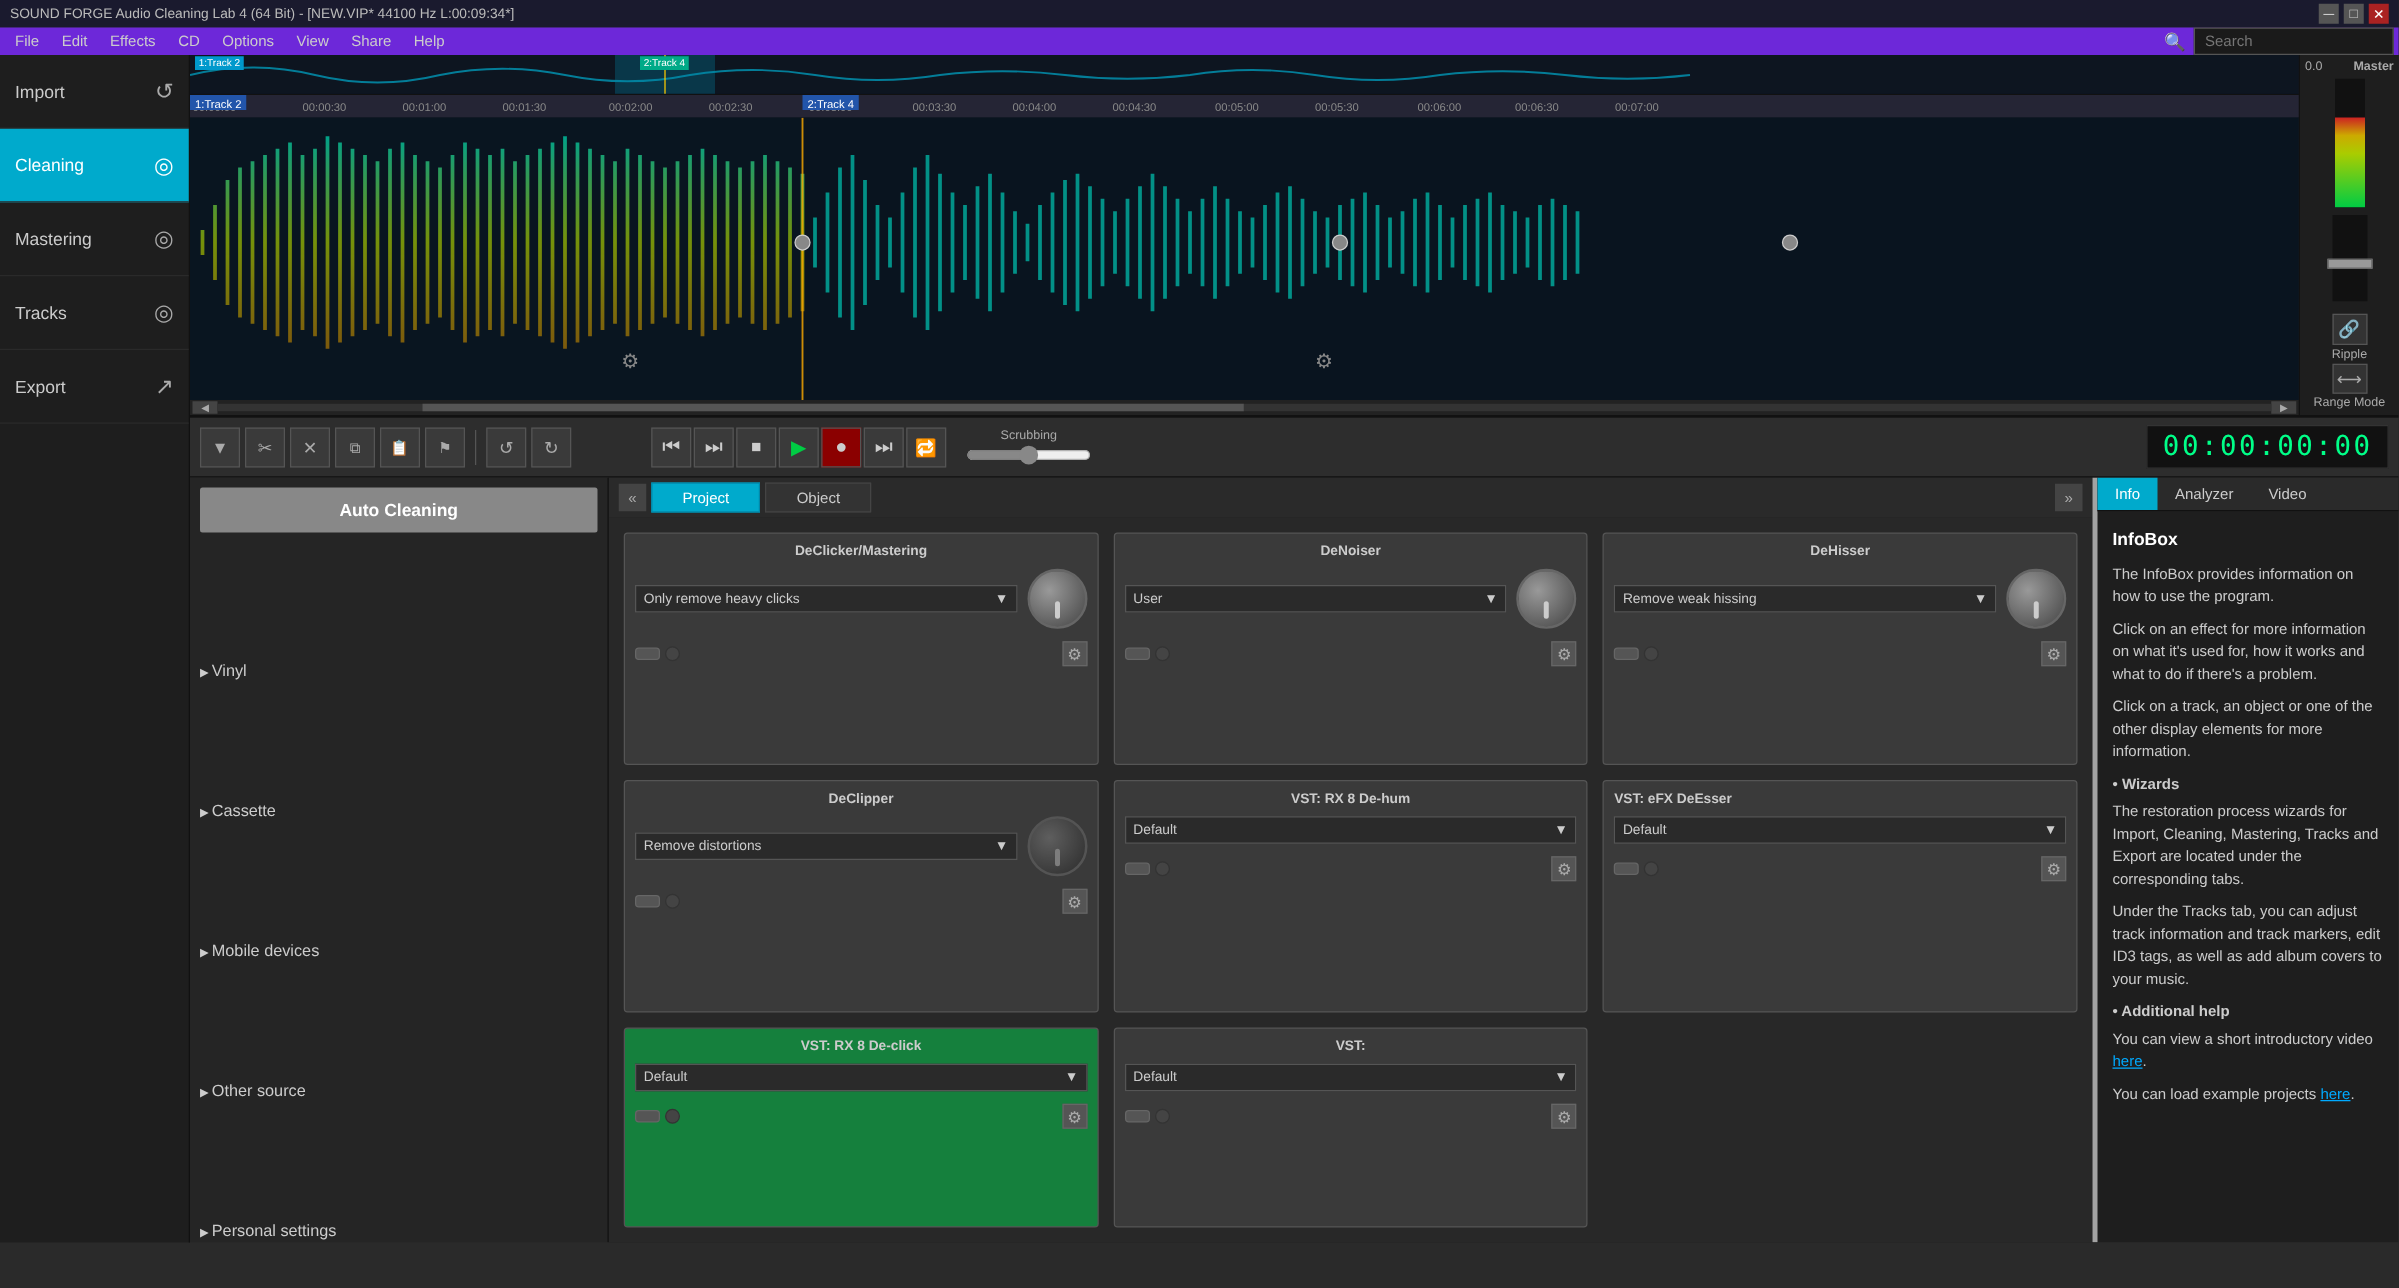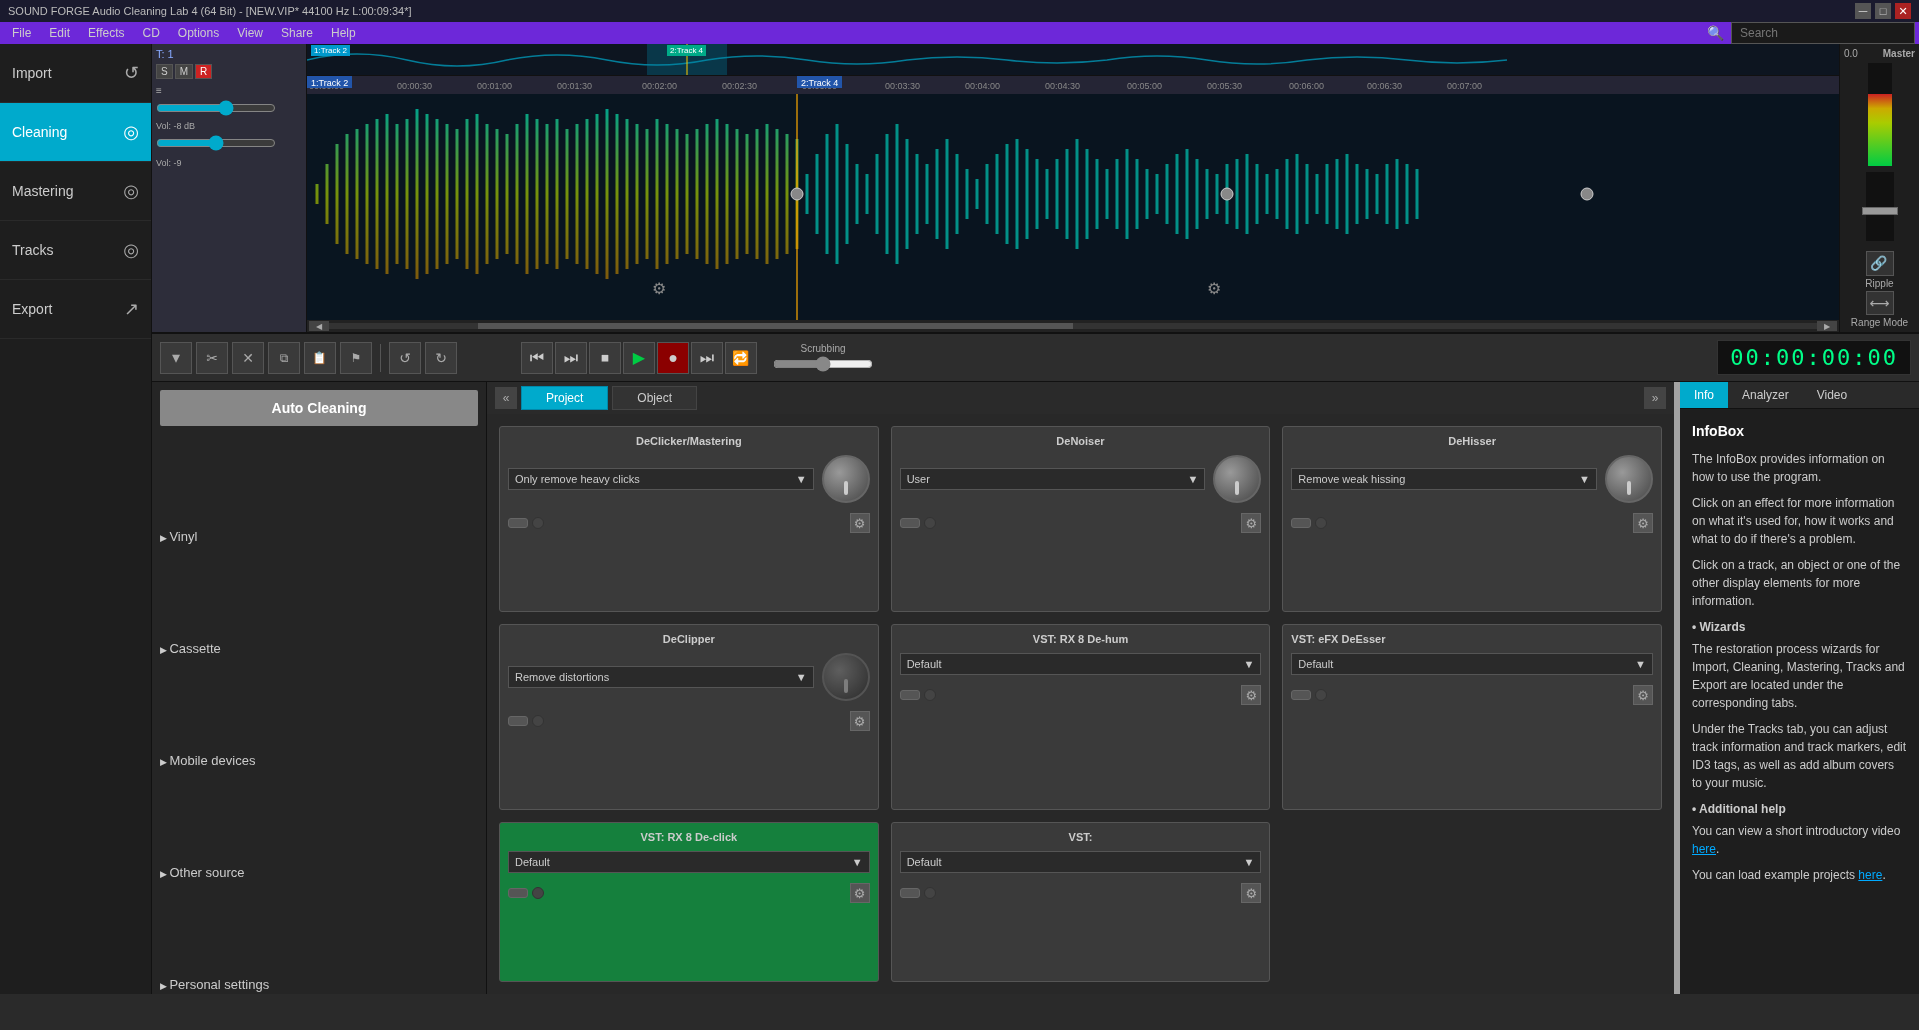--- a/index.html
+++ b/index.html
@@ -363,21 +363,21 @@
   <span class="menu-item">Edit</span>
   <span class="menu-item">Effects</span>
   <span class="menu-item">CD</span>
   <span class="menu-item">Options</span>
   <span class="menu-item">View</span>
   <span class="menu-item">Share</span>
   <span class="menu-item">Help</span>
   <div style="flex:1;"></div>
   <div style="display:flex;align-items:center;gap:6px;">
     <span style="color:#aaa;font-size:14px;">🔍</span>
-    <input class="search-box" style="background: rgb(26, 26, 26); border: 1px solid rgb(85, 85, 85); color: rgb(204, 204, 204); padding: 3px 8px; width: 184px; font-size: 12px;" type="text" placeholder="Search">
+    <input class="search-box" style="background: rgb(26, 26, 26); border: 1px solid rgb(85, 85, 85); color: rgb(204, 204, 204); padding: 3px 8px; width: 160px; font-size: 12px;" type="text" placeholder="Search">
   </div>
 </div>
 
 <div id="main">
 
   <div id="sidebar">
     <div class="sidebar-item">
       <span>Import</span>
       <span style="font-size:18px;color:#aaa;">↺</span>
     </div>
@@ -396,37 +396,20 @@
     <div class="sidebar-item">
       <span>Export</span>
       <span style="font-size:18px;color:#aaa;">↗</span>
     </div>
   </div>
 
   <div id="content">
 
     <div id="waveform-area">
 
-      <div id="track-controls">
-        <div style="color:#8af;font-size:11px;margin-bottom:4px;">T: 1</div>
-        <div class="track-buttons">
-          <button class="track-btn">S</button>
-          <button class="track-btn">M</button>
-          <button class="track-btn red">R</button>
-        </div>
-        <div style="color:#aaa;font-size:10px;margin:2px 0;">≡</div>
-        <div style="margin:2px 0;">
-          <input type="range" min="-20" max="0" value="-8" style="width: 120px; accent-color: rgb(0, 170, 204); transform: rotate(0deg);">
-        </div>
-        <div style="color:#aaa;font-size:9px;">Vol: -8 dB</div>
-        <div style="margin:4px 0;">
-          <input type="range" min="-100" max="100" value="0" style="width: 120px; accent-color: rgb(0, 170, 204);">
-        </div>
-        <div style="color:#aaa;font-size:9px;">Vol: -9</div>
-      </div>
 
       <div id="waveform-main">
 
         <div id="overview-bar" style="height:32px;background:#0d1520;position:relative;overflow:hidden;border-bottom:1px solid #111;">
           <svg width="100%" height="32">
             <rect x="0" y="0" width="100%" height="32" fill="#0d1520"></rect>
 
             <path d="M0,16 Q50,4 100,16 Q150,28 200,16 Q250,6 300,16 Q350,26 400,16 Q450,8 500,16 Q550,24 600,16 Q650,10 700,16 Q750,22 800,16 Q850,8 900,16 Q950,24 1000,16 Q1050,10 1100,16 Q1150,22 1200,16" stroke="#00aacc" stroke-width="1.5" fill="none" opacity="0.7"></path>
 
             <rect x="340" y="0" width="80" height="32" fill="#0088aa" opacity="0.3"></rect>
@@ -745,21 +728,21 @@
                 <div style="width:20px;height:10px;background:#555;border:1px solid #666;border-radius:3px;"></div>
                 <div style="width:12px;height:12px;border-radius:50%;background:#444;border:1px solid #333;"></div>
               </div>
               <div style="width:20px;height:20px;background:#555;border:1px solid #666;display:flex;align-items:center;justify-content:center;cursor:pointer;font-size:13px;color:#aaa;">⚙</div>
             </div>
           </div>
 
         </div>
       </div>
 
-      <div id="info-panel" style="width:245px;background:#1e1e1e;border-left:6px solid #a3a3a3;display:flex;flex-direction:column;">
+      <div id="info-panel" style="width:245px;background:#1e1e1e;border-left:4px solid #a3a3a3;display:flex;flex-direction:column;">
         <div id="info-tabs" style="display:flex;background:#2a2a2a;border-bottom:1px solid #111;">
           <div class="info-tab active" style="padding:6px 14px;cursor:pointer;color:#fff;background:#00aacc;font-size:12px;">Info</div>
           <div class="info-tab" style="padding:6px 14px;cursor:pointer;color:#ccc;font-size:12px;">Analyzer</div>
           <div class="info-tab" style="padding:6px 14px;cursor:pointer;color:#ccc;font-size:12px;">Video</div>
         </div>
         <div id="info-content" style="padding:12px;overflow-y:auto;flex:1;color:#ccc;font-size:12px;line-height:1.5;">
           <h3 style="color:#fff;font-size:14px;font-weight:bold;margin-bottom:8px;">InfoBox</h3>
           <p style="margin-bottom:8px;">
             The InfoBox provides information on how to use the program.
           </p>

